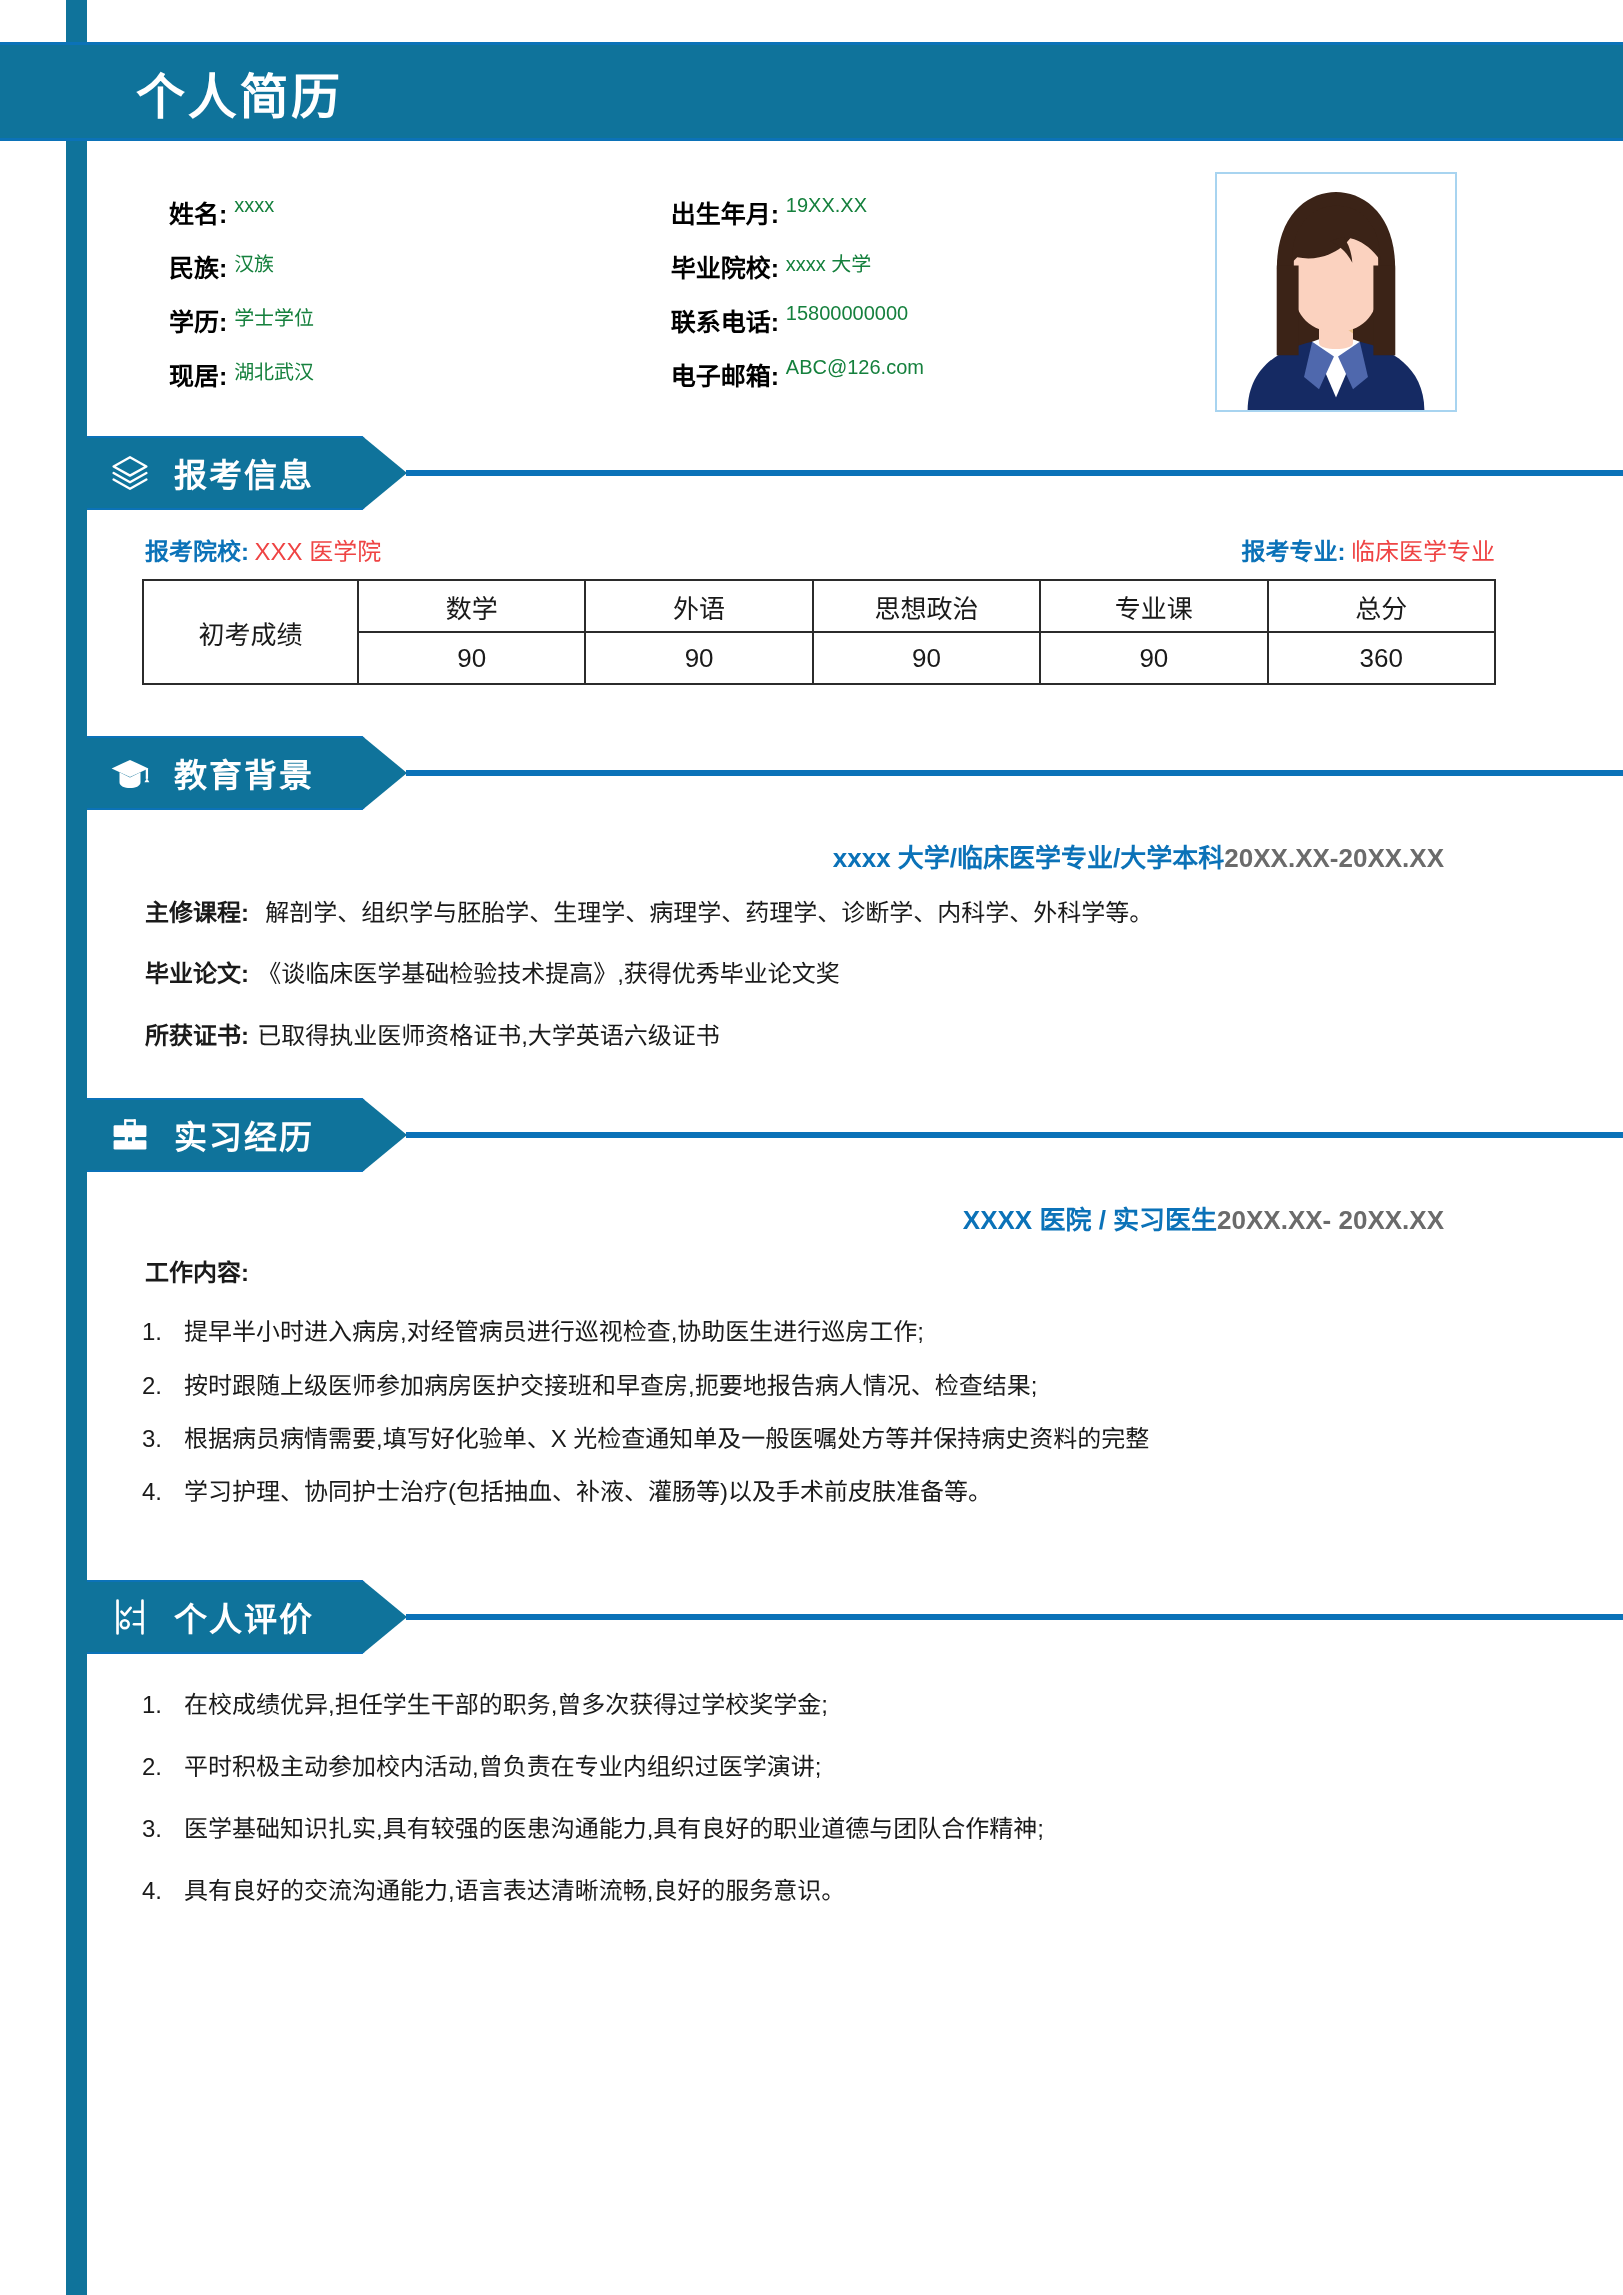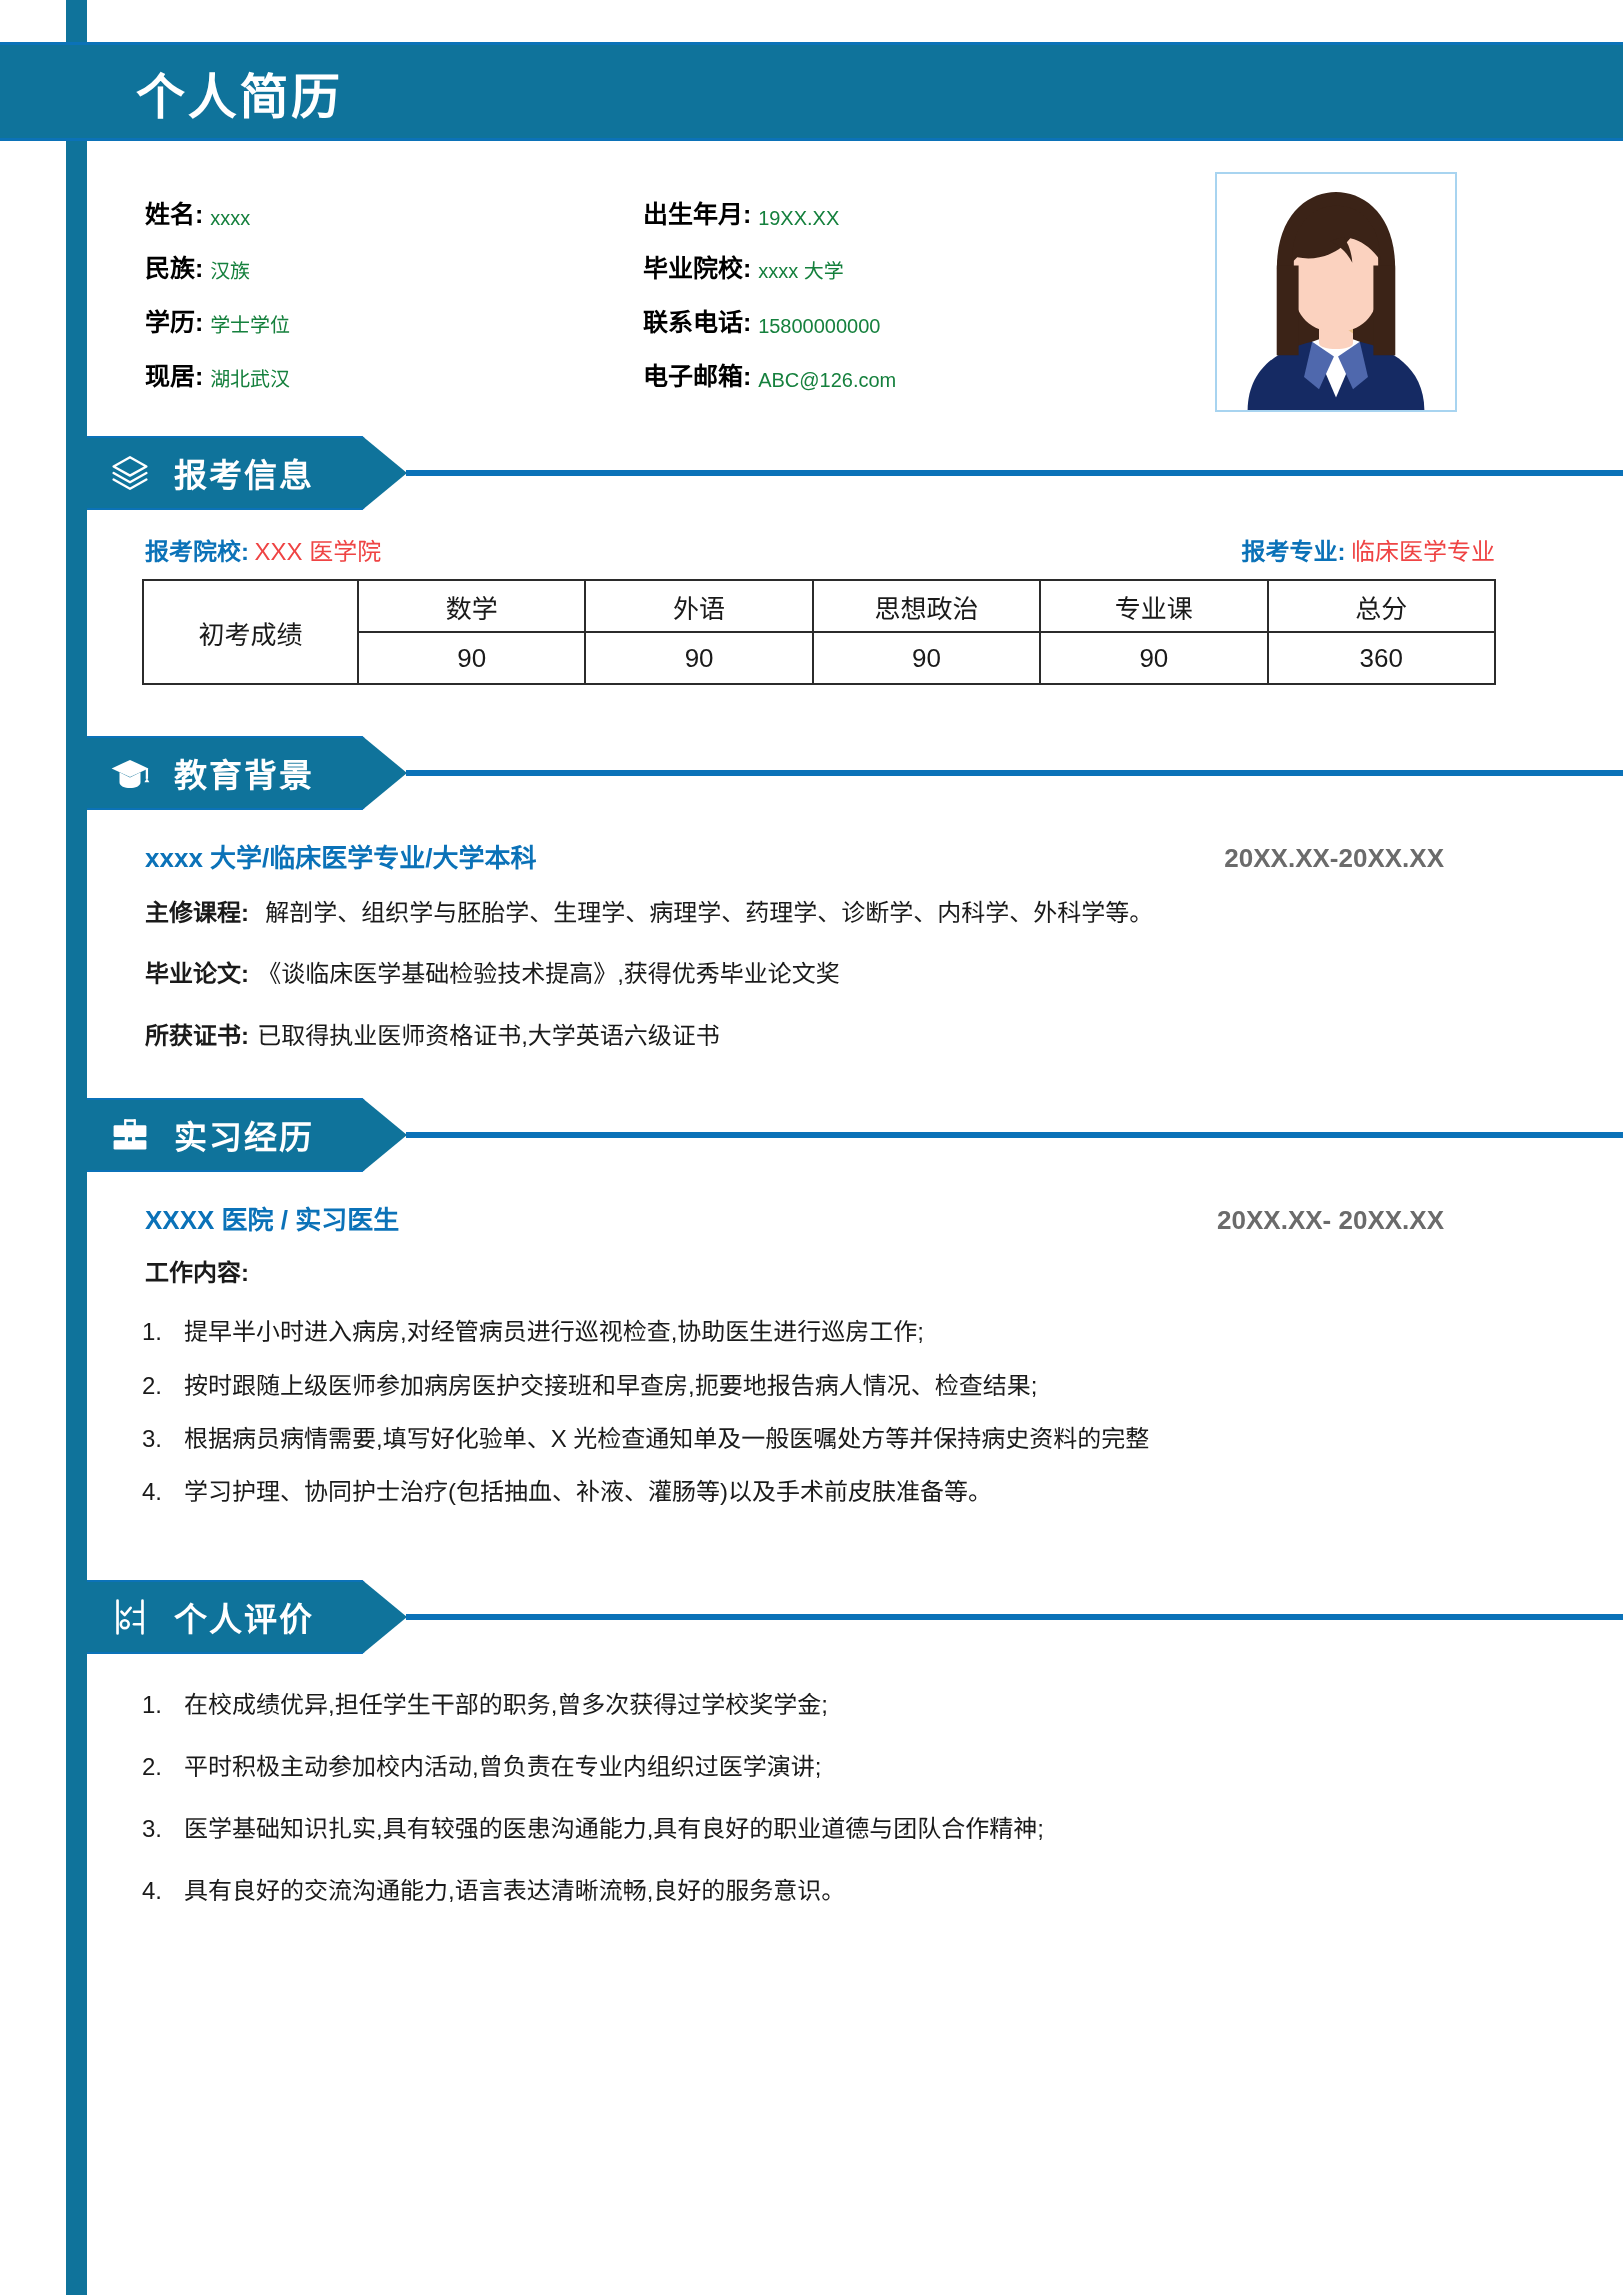--- a/index.html
+++ b/index.html
@@ -61,22 +61,23 @@
     top: 194px;
     width: 1036px;
   }
   .info-row {
     display: flex;
     height: 54px;
     align-items: flex-start;
   }
   .info-cell {
     display: flex;
-    align-items: flex-end;
-    white-space: nowrap;
+    align-items: flex-start;
+    white-space: nowrap;
+    margin-left: 24px;
   }
   .info-cell.c1 { width: 498px; }
   .info-cell.c2 { width: 532px; }
   .info-label {
     font-size: 25px;
     font-weight: bold;
     color: #000000;
   }
   .info-value {
     font-size: 20px;
@@ -179,24 +180,23 @@
     font-weight: normal;
   }
   .score-table td.rowhead {
     width: 211px;
   }
 
   
   .entry-head {
     position: absolute;
     display: flex;
-    justify-content: space-between;
+    justify-content: flex-end;
     align-items: baseline;
     white-space: nowrap;
-    gap: 44px;
   }
   .entry-title {
     font-size: 26px;
     font-weight: bold;
     color: #0b72b8;
   }
   .entry-date {
     font-size: 26px;
     font-weight: bold;
     color: #6b6b6b;

